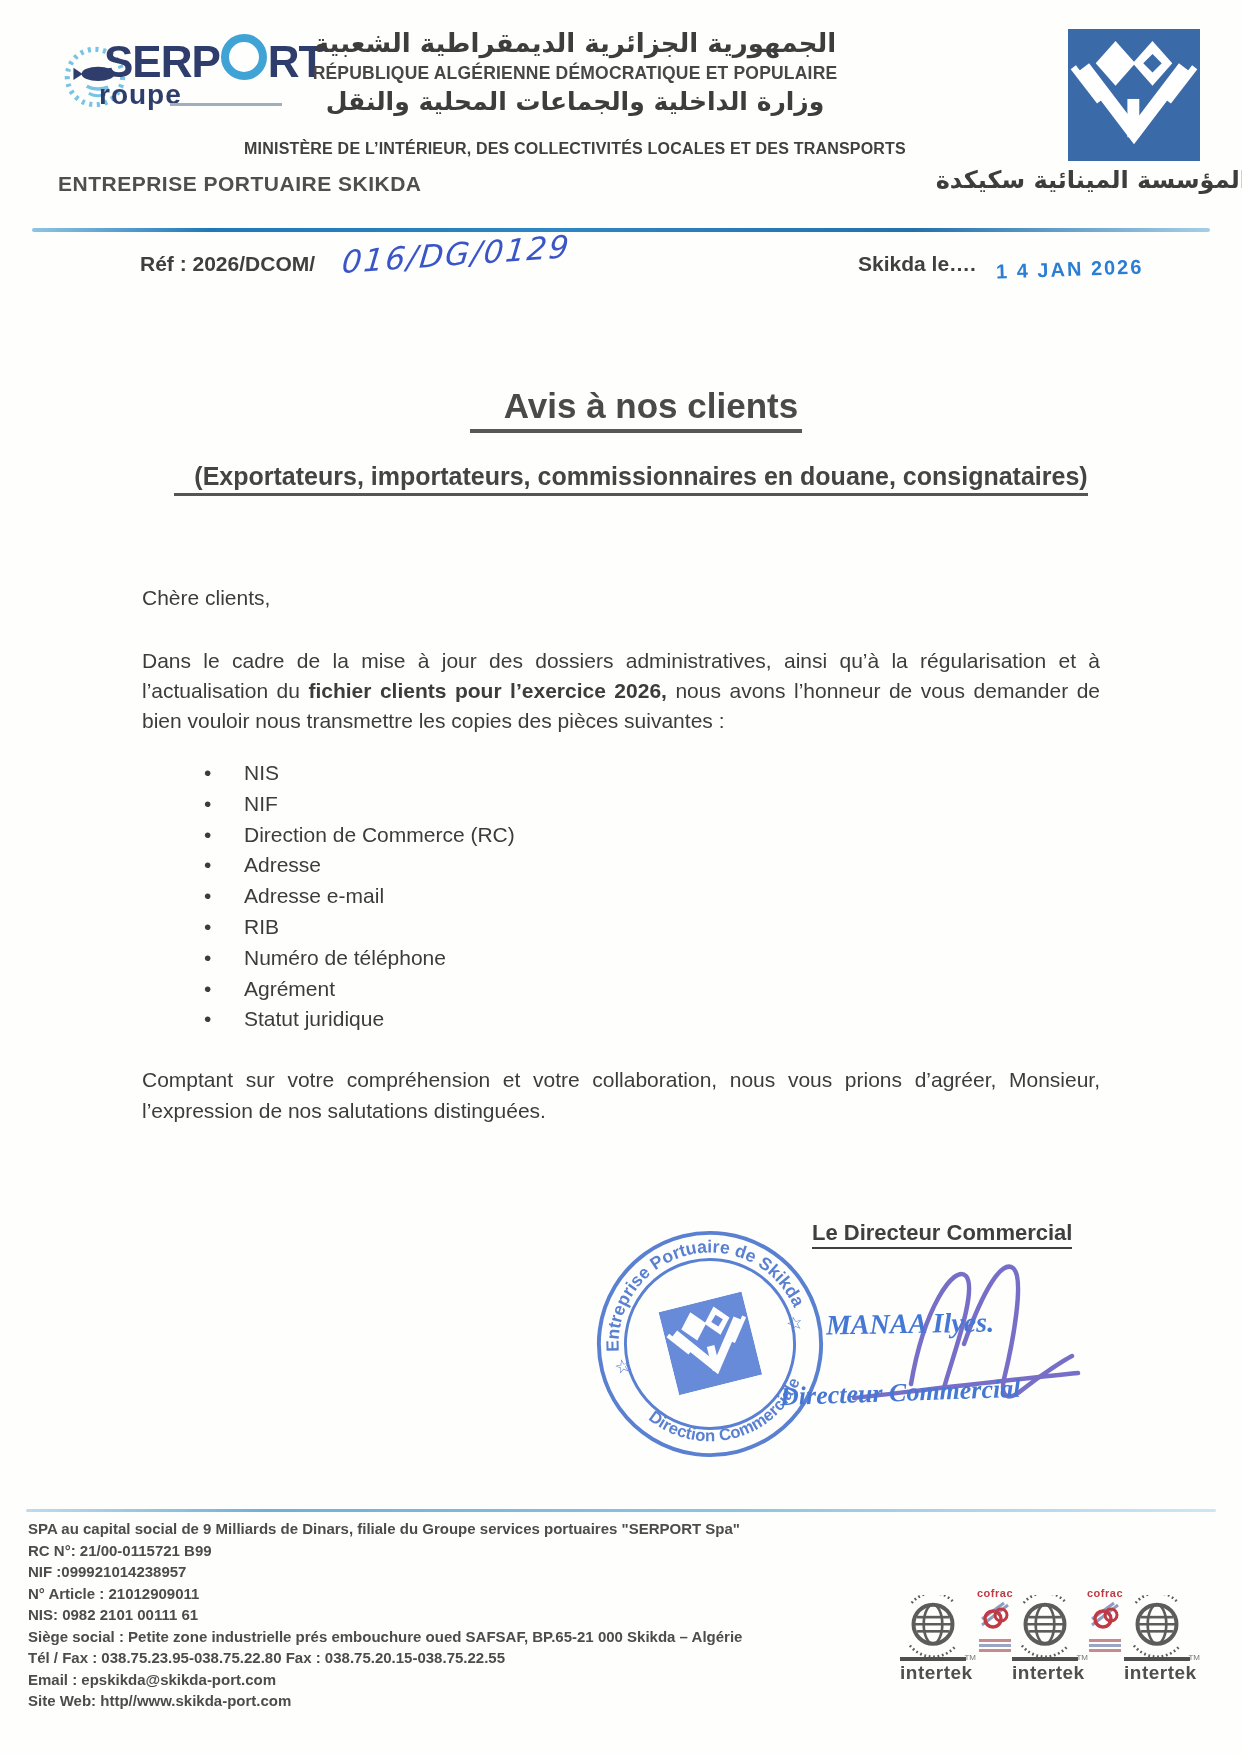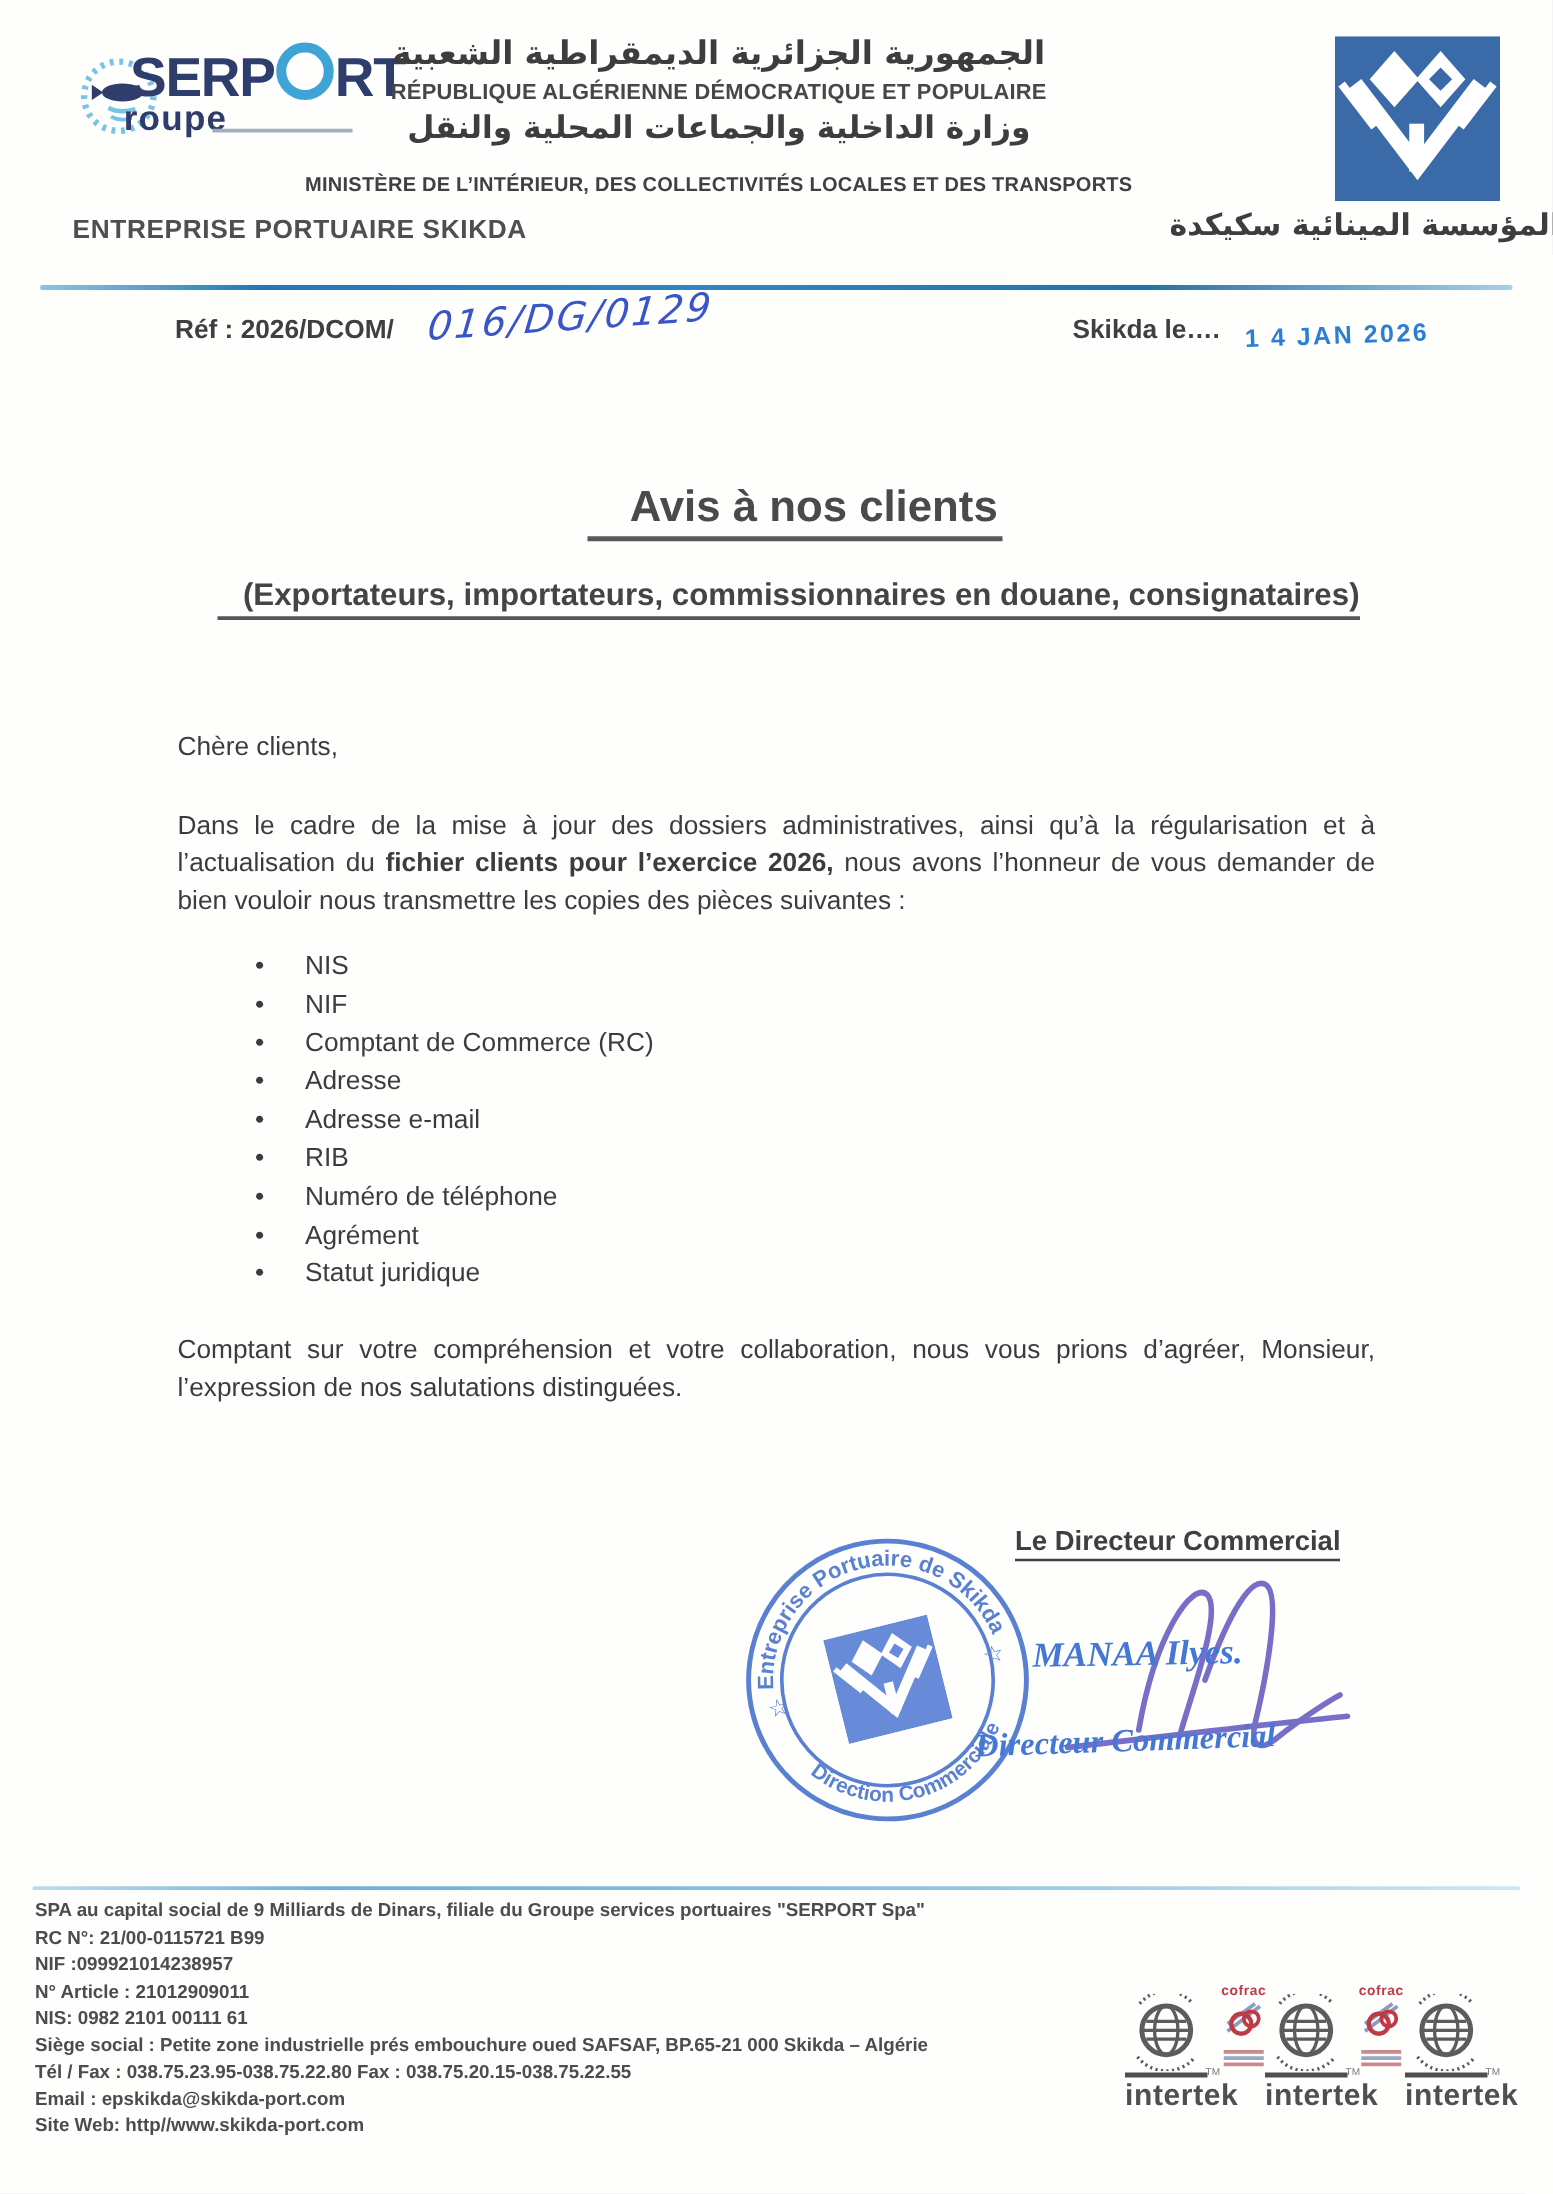--- a/index.html
+++ b/index.html
@@ -59,21 +59,21 @@
   .role-stamp{left:780px;top:1378px;font-size:26px;font-weight:bold;font-style:italic;color:#4577d4;
               font-family:"Liberation Serif",serif;transform:rotate(-2deg);white-space:nowrap;}
 
   
   .sep-bottom{left:26px;top:1509px;width:1190px;height:3px;border-radius:2px;
               background:linear-gradient(90deg,#bcdcee,#6fb0d8 20%,#8ec4e2 60%,#cfe6f2);}
   .footer-text{left:28px;top:1518px;width:840px;font-size:15px;font-weight:bold;color:#4c4c4c;}
   .footer-text div{line-height:21.5px;white-space:nowrap;}
   .logos-row{left:900px;top:1583px;width:310px;height:110px;}
   .logo-cell{position:absolute;text-align:center;}
-  .intertek-label{display:block;font-size:24px;font-weight:bold;color:#4f4f4f;letter-spacing:.5px;
+  .intertek-label{display:block;font-size:19px;font-weight:bold;color:#4f4f4f;letter-spacing:.5px;
                   border-top:4px solid #4f4f4f;margin-top:-4px;padding-top:1px;}
   .tm{position:absolute;font-size:8px;color:#777;}
   .cofrac{width:38px;}
   .cofrac-label{display:block;font-size:11px;font-weight:bold;color:#c03a45;letter-spacing:.5px;}
   .cofrac-lines{margin-top:2px;}
   .cofrac-lines i{display:block;height:3px;margin:2px 3px;background:#c98a8f;}
   .cofrac-lines i:nth-child(2){background:#9aa6c4;}
 </style>
 </head>
 <body>
@@ -143,21 +143,21 @@
     <span class="title-text">Avis à nos clients</span>
   </div>
 
   <div class="abs salutation">Chère clients,</div>
 
   <p class="abs para1"><span>Dans le cadre de la mise à jour des dossiers administratives, ainsi qu’à la régularisation et à l’actualisation du </span><b>fichier clients pour l’exercice 2026,</b><span> nous avons l’honneur de vous demander de bien vouloir nous transmettre les copies des pièces suivantes :</span></p>
 
   <ul class="abs bullets">
       <li>NIS</li>
       <li>NIF</li>
-      <li>Comptant de Commerce (RC)</li>
+      <li>Direction de Commerce (RC)</li>
       <li>Adresse</li>
       <li>Adresse e-mail</li>
       <li>RIB</li>
       <li>Numéro de téléphone</li>
       <li>Agrément</li>
       <li>Statut juridique</li>
     </ul>
 
   <p class="abs closing">Comptant sur votre compréhension et votre collaboration, nous vous prions d’agréer, Monsieur, l’expression de nos salutations distinguées.</p>
 

